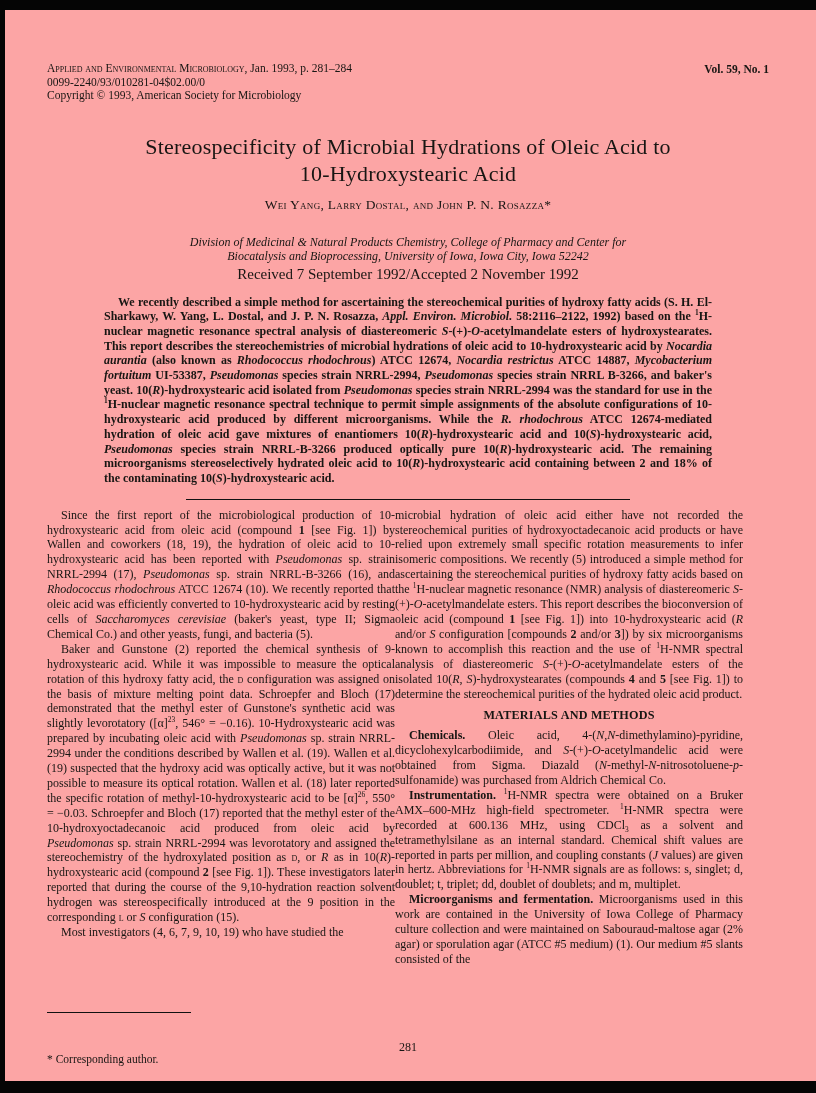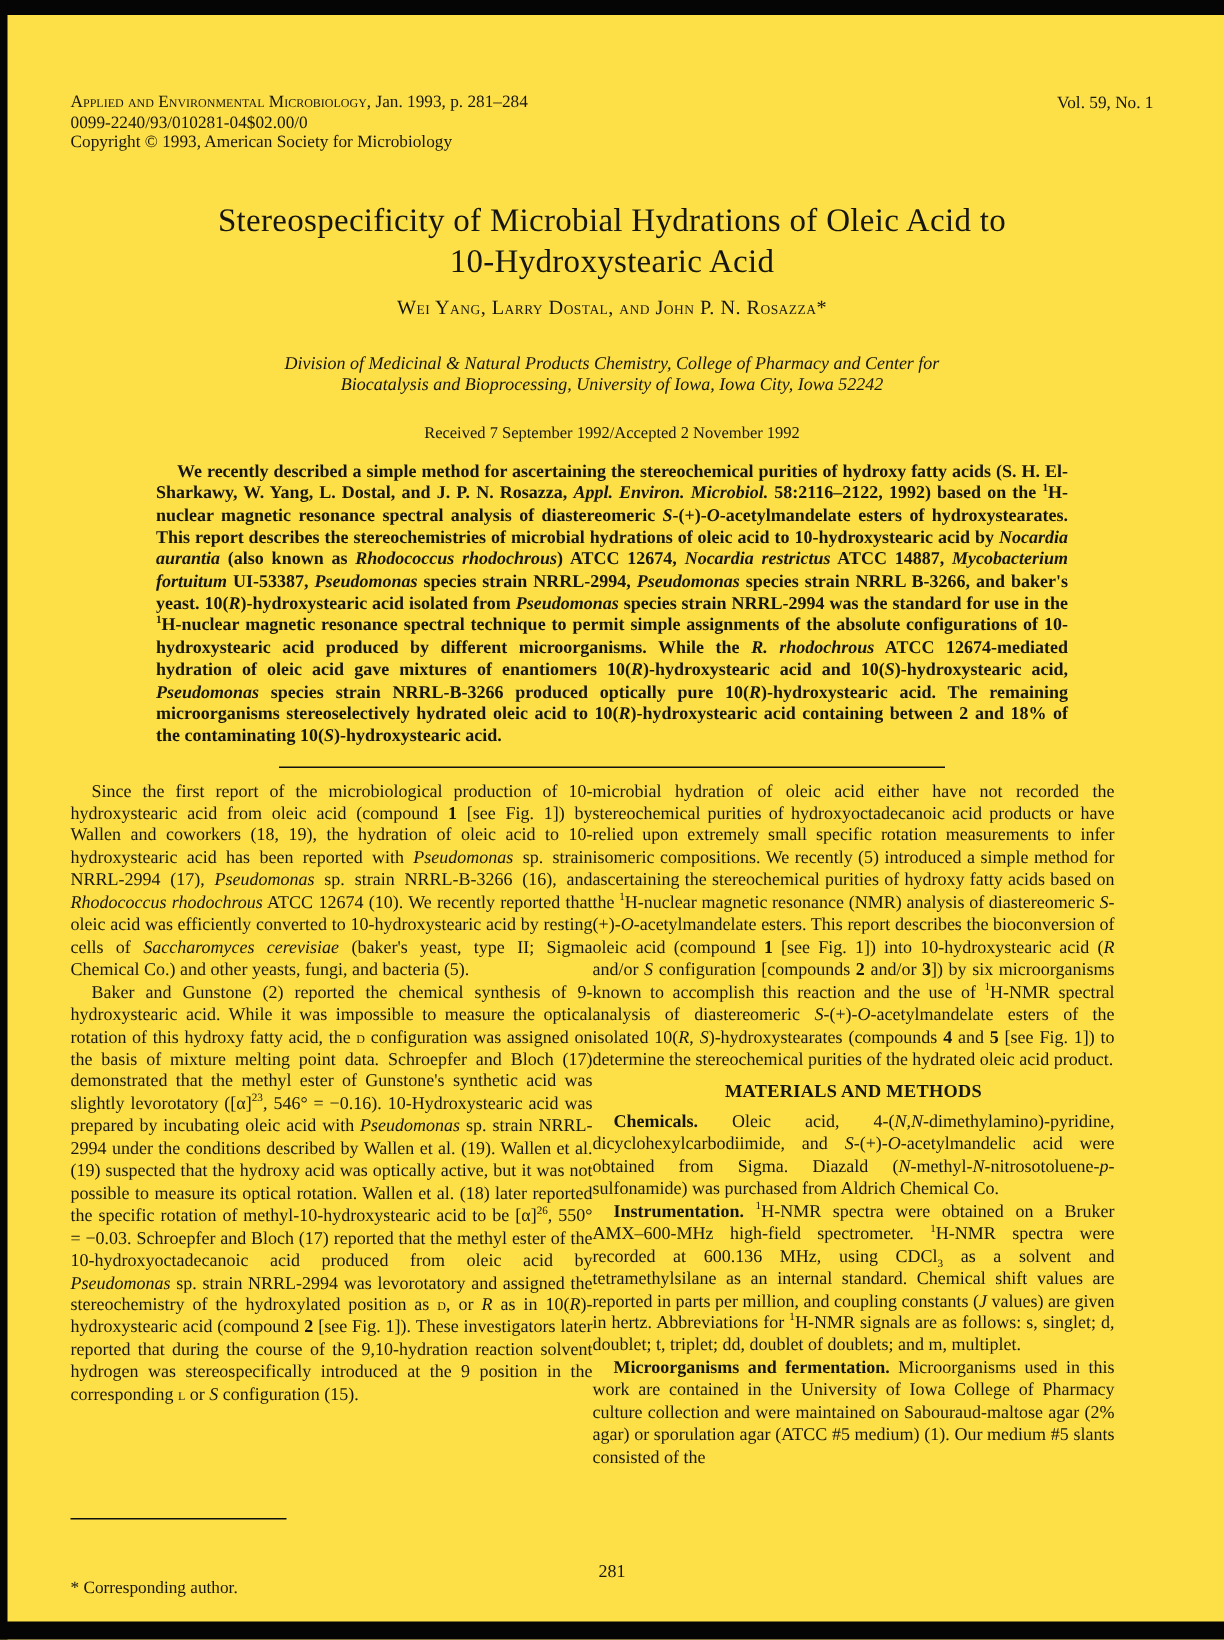--- a/index.html
+++ b/index.html
@@ -4,41 +4,41 @@
 <style>
   * { margin:0; padding:0; box-sizing:border-box; }
   html,body { width:816px; height:1093px; }
   body {
     background:#e9e7e2;
     font-family:"Liberation Serif","DejaVu Serif",serif;
     color:#181613;
     position:relative;
     overflow:hidden;
   }
-  .page { position:absolute; inset:0; background:#fde047; }
+  .page { position:absolute; inset:0; background:#fca5a5; }
   .edge { position:absolute; background:#050505; }
   .edge-top   { top:0; left:0; width:816px; height:10px; }
   .edge-left  { top:0; left:0; width:5px; height:1093px; }
   .edge-bottom{ bottom:0; left:0; width:816px; height:12px; }
 
   .content { position:absolute; left:47px; top:62px; width:722px; }
 
   .masthead { display:flex; justify-content:space-between; align-items:flex-start;
               font-size:11.5px; line-height:13.5px; }
-  .masthead-right { font-size:11.5px; white-space:nowrap; padding-top:1px; }
+  .masthead-right { font-size:11.5px; white-space:nowrap; padding-top:1px;font-weight:bold; }
   .sc  { font-variant:small-caps; }
   .smc { font-variant:small-caps; }
 
   .title { margin-top:30px; text-align:center; font-weight:normal;
            font-size:22px; line-height:27px; letter-spacing:.2px; }
   .authors { margin-top:10px; text-align:center; font-variant:small-caps;
              font-size:13.5px; letter-spacing:.3px; }
   .affiliation { margin-top:22px; text-align:center; font-style:italic;
                  font-size:12px; line-height:14px; }
-  .received { margin-top:20px; text-align:center; font-size:11px; }
+  .received { margin-top:3px; text-align:center; font-size:15px; }
 
   .abstract { margin:12px 57px 0 57px; font-weight:bold; font-size:12px;
               line-height:14.7px; text-align:justify; text-indent:14px; }
 
   .divider { margin:13px auto 8px auto; width:444px; border:none;
              border-top:1.4px solid #111; }
 
   .columns { display:flex; margin-top:6px; }
   .col { width:348px; flex:0 0 348px; font-size:12px; line-height:14.9px;
          text-align:justify; }
@@ -85,20 +85,21 @@
     <div class="received">Received 7 September 1992/Accepted 2 November 1992</div>
 
     <div class="abstract">We recently described a simple method for ascertaining the stereochemical purities of hydroxy fatty acids (S. H. El-Sharkawy, W. Yang, L. Dostal, and J. P. N. Rosazza, <i>Appl. Environ. Microbiol.</i> 58:2116–2122, 1992) based on the <sup>1</sup>H-nuclear magnetic resonance spectral analysis of diastereomeric <i>S</i>-(+)-<i>O</i>-acetylmandelate esters of hydroxystearates. This report describes the stereochemistries of microbial hydrations of oleic acid to 10-hydroxystearic acid by <i>Nocardia aurantia</i> (also known as <i>Rhodococcus rhodochrous</i>) ATCC 12674, <i>Nocardia restrictus</i> ATCC 14887, <i>Mycobacterium fortuitum</i> UI-53387, <i>Pseudomonas</i> species strain NRRL-2994, <i>Pseudomonas</i> species strain NRRL B-3266, and baker's yeast. 10(<i>R</i>)-hydroxystearic acid isolated from <i>Pseudomonas</i> species strain NRRL-2994 was the standard for use in the <sup>1</sup>H-nuclear magnetic resonance spectral technique to permit simple assignments of the absolute configurations of 10-hydroxystearic acid produced by different microorganisms. While the <i>R. rhodochrous</i> ATCC 12674-mediated hydration of oleic acid gave mixtures of enantiomers 10(<i>R</i>)-hydroxystearic acid and 10(<i>S</i>)-hydroxystearic acid, <i>Pseudomonas</i> species strain NRRL-B-3266 produced optically pure 10(<i>R</i>)-hydroxystearic acid. The remaining microorganisms stereoselectively hydrated oleic acid to 10(<i>R</i>)-hydroxystearic acid containing between 2 and 18% of the contaminating 10(<i>S</i>)-hydroxystearic acid.</div>
 
     <hr class="divider">
 
     <div class="columns">
       <div class="col">
         <p class="para indent">Since the first report of the microbiological production of 10-hydroxystearic acid from oleic acid (compound <b>1</b> [see Fig. 1]) by Wallen and coworkers (18, 19), the hydration of oleic acid to 10-hydroxystearic acid has been reported with <i>Pseudomonas</i> sp. strain NRRL-2994 (17), <i>Pseudomonas</i> sp. strain NRRL-B-3266 (16), and <i>Rhodococcus rhodochrous</i> ATCC 12674 (10). We recently reported that oleic acid was efficiently converted to 10-hydroxystearic acid by resting cells of <i>Saccharomyces cerevisiae</i> (baker's yeast, type II; Sigma Chemical Co.) and other yeasts, fungi, and bacteria (5).</p>
         <p class="para indent">Baker and Gunstone (2) reported the chemical synthesis of 9-hydroxystearic acid. While it was impossible to measure the optical rotation of this hydroxy fatty acid, the <span class="smc">d</span> configuration was assigned on the basis of mixture melting point data. Schroepfer and Bloch (17) demonstrated that the methyl ester of Gunstone's synthetic acid was slightly levorotatory ([α]<sup>23</sup>, 546° = −0.16). 10-Hydroxystearic acid was prepared by incubating oleic acid with <i>Pseudomonas</i> sp. strain NRRL-2994 under the conditions described by Wallen et al. (19). Wallen et al. (19) suspected that the hydroxy acid was optically active, but it was not possible to measure its optical rotation. Wallen et al. (18) later reported the specific rotation of methyl-10-hydroxystearic acid to be [α]<sup>26</sup>, 550° = −0.03. Schroepfer and Bloch (17) reported that the methyl ester of the 10-hydroxyoctadecanoic acid produced from oleic acid by <i>Pseudomonas</i> sp. strain NRRL-2994 was levorotatory and assigned the stereochemistry of the hydroxylated position as <span class="smc">d</span>, or <i>R</i> as in 10(<i>R</i>)-hydroxystearic acid (compound <b>2</b> [see Fig. 1]). These investigators later reported that during the course of the 9,10-hydration reaction solvent hydrogen was stereospecifically introduced at the 9 position in the corresponding <span class="smc">l</span> or <i>S</i> configuration (15).</p>
+        <p class="para indent">Most investigators (4, 6, 7, 9, 10, 19) who have studied the</p>
       </div>
       <div class="col">
         <p class="para">microbial hydration of oleic acid either have not recorded the stereochemical purities of hydroxyoctadecanoic acid products or have relied upon extremely small specific rotation measurements to infer isomeric compositions. We recently (5) introduced a simple method for ascertaining the stereochemical purities of hydroxy fatty acids based on the <sup>1</sup>H-nuclear magnetic resonance (NMR) analysis of diastereomeric <i>S</i>-(+)-<i>O</i>-acetylmandelate esters. This report describes the bioconversion of oleic acid (compound <b>1</b> [see Fig. 1]) into 10-hydroxystearic acid (<i>R</i> and/or <i>S</i> configuration [compounds <b>2</b> and/or <b>3</b>]) by six microorganisms known to accomplish this reaction and the use of <sup>1</sup>H-NMR spectral analysis of diastereomeric <i>S</i>-(+)-<i>O</i>-acetylmandelate esters of the isolated 10(<i>R</i>, <i>S</i>)-hydroxystearates (compounds <b>4</b> and <b>5</b> [see Fig. 1]) to determine the stereochemical purities of the hydrated oleic acid product.</p>
         <h2 class="section-heading">MATERIALS AND METHODS</h2>
         <p class="para indent"><b>Chemicals.</b> Oleic acid, 4-(<i>N</i>,<i>N</i>-dimethylamino)-pyridine, dicyclohexylcarbodiimide, and <i>S</i>-(+)-<i>O</i>-acetylmandelic acid were obtained from Sigma. Diazald (<i>N</i>-methyl-<i>N</i>-nitrosotoluene-<i>p</i>-sulfonamide) was purchased from Aldrich Chemical Co.</p>
         <p class="para indent"><b>Instrumentation.</b> <sup>1</sup>H-NMR spectra were obtained on a Bruker AMX–600-MHz high-field spectrometer. <sup>1</sup>H-NMR spectra were recorded at 600.136 MHz, using CDCl<sub>3</sub> as a solvent and tetramethylsilane as an internal standard. Chemical shift values are reported in parts per million, and coupling constants (<i>J</i> values) are given in hertz. Abbreviations for <sup>1</sup>H-NMR signals are as follows: s, singlet; d, doublet; t, triplet; dd, doublet of doublets; and m, multiplet.</p>
         <p class="para indent"><b>Microorganisms and fermentation.</b> Microorganisms used in this work are contained in the University of Iowa College of Pharmacy culture collection and were maintained on Sabouraud-maltose agar (2% agar) or sporulation agar (ATCC #5 medium) (1). Our medium #5 slants consisted of the</p>
       </div>
     </div>
 

